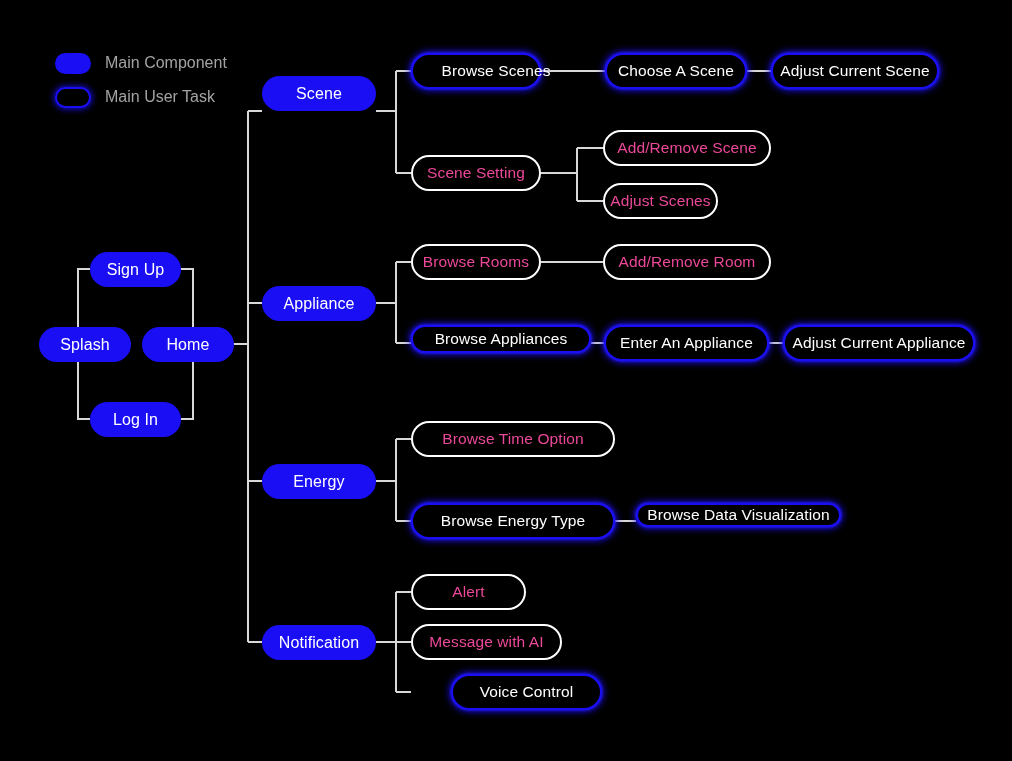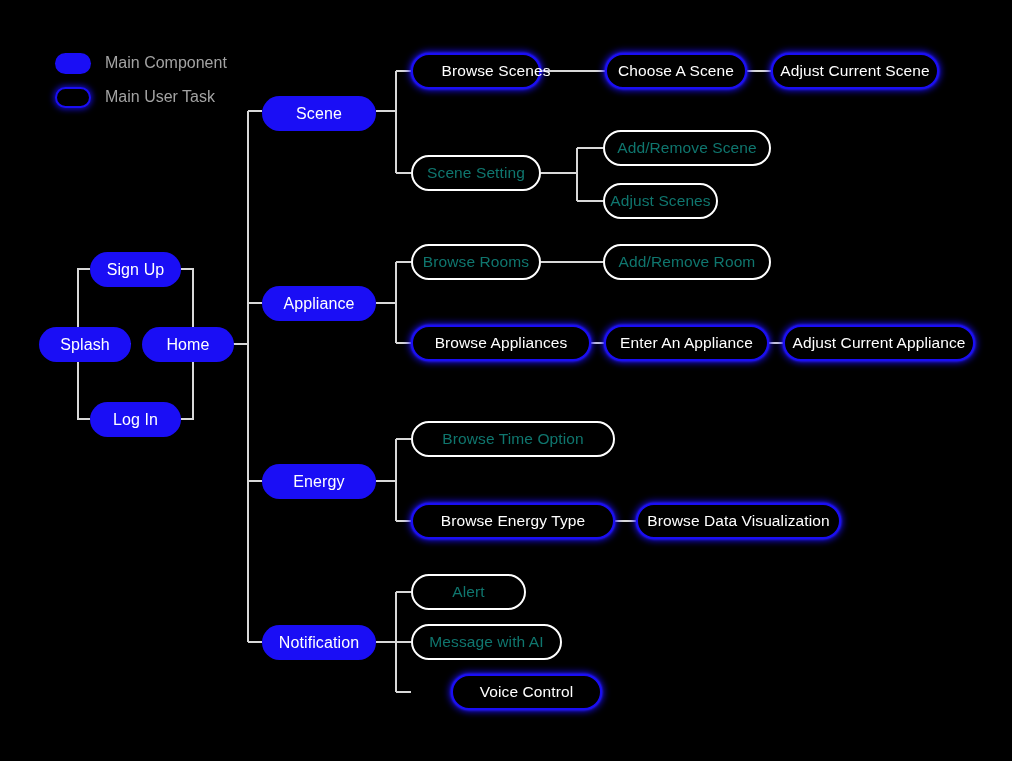--- a/index.html
+++ b/index.html
@@ -57,21 +57,21 @@
   .node.component {
     background: #1a0ef5;
     border: none;
     color: #ffffff;
     font-size: 16px;
   }
   
   .node.task {
     background: #000000;
     border: 2.2px solid #ffffff;
-    color: #0f766e;
+    color: #ec4899;
   }
   
   .node.task-glow {
     background: #000000;
     border: 2.2px solid #1a0ef5;
     color: #ffffff;
     box-shadow: 0 0 7px 1.5px rgba(26,14,245,0.95),
                 0 0 2px 0.5px rgba(60,50,255,0.9);
   }
 
@@ -179,21 +179,21 @@
     <div class="node component" style="left:90px;  top:252px; width:91px;  height:35px;">
       <span>Sign Up</span>
     </div>
     <div class="node component" style="left:90px;  top:402px; width:91px;  height:35px;">
       <span>Log In</span>
     </div>
     <div class="node component" style="left:142px; top:327px; width:92px;  height:35px;">
       <span>Home</span>
     </div>
 
-    <div class="node component" style="left:262px; top:96px;  width:114px; height:35px;">
+    <div class="node component" style="left:262px; top:76px;  width:114px; height:35px;">
       <span>Scene</span>
     </div>
     <div class="node component" style="left:262px; top:286px; width:114px; height:35px;">
       <span>Appliance</span>
     </div>
     <div class="node component" style="left:262px; top:464px; width:114px; height:35px;">
       <span>Energy</span>
     </div>
     <div class="node component" style="left:262px; top:625px; width:114px; height:35px;">
       <span>Notification</span>
@@ -217,37 +217,37 @@
     <div class="node task" style="left:603px; top:183px; width:115px; height:36px;">
       <span>Adjust Scenes</span>
     </div>
 
     <div class="node task" style="left:411px; top:244px; width:130px; height:36px;">
       <span>Browse Rooms</span>
     </div>
     <div class="node task" style="left:603px; top:244px; width:168px; height:36px;">
       <span>Add/Remove Room</span>
     </div>
-    <div class="node task-glow" style="left:411px; top:325px; width:180px; height:36px;text-align:right;">
+    <div class="node task-glow" style="left:411px; top:325px; width:180px; height:28px;text-align:right;">
       <span>Browse Appliances</span>
     </div>
     <div class="node task-glow" style="left:604px; top:325px; width:165px; height:36px;">
       <span>Enter  An Appliance</span>
     </div>
     <div class="node task-glow" style="left:783px; top:325px; width:192px; height:36px;">
       <span>Adjust Current Appliance</span>
     </div>
 
     <div class="node task" style="left:411px; top:421px; width:204px; height:36px;">
       <span>Browse Time Option</span>
     </div>
     <div class="node task-glow" style="left:411px; top:503px; width:204px; height:36px;align-items:center;">
       <span>Browse Energy Type</span>
     </div>
-    <div class="node task-glow" style="left:636px; top:503px; width:205px; height:36px;">
+    <div class="node task-glow" style="left:636px; top:503px; width:205px; height:24px;">
       <span>Browse Data Visualization</span>
     </div>
 
     <div class="node task" style="left:411px; top:574px; width:115px; height:36px;">
       <span>Alert</span>
     </div>
     <div class="node task" style="left:411px; top:624px; width:151px; height:36px;">
       <span>Message with AI</span>
     </div>
     <div class="node task-glow" style="left:411px; top:674px; width:151px; height:36px;margin-left:40px;">

